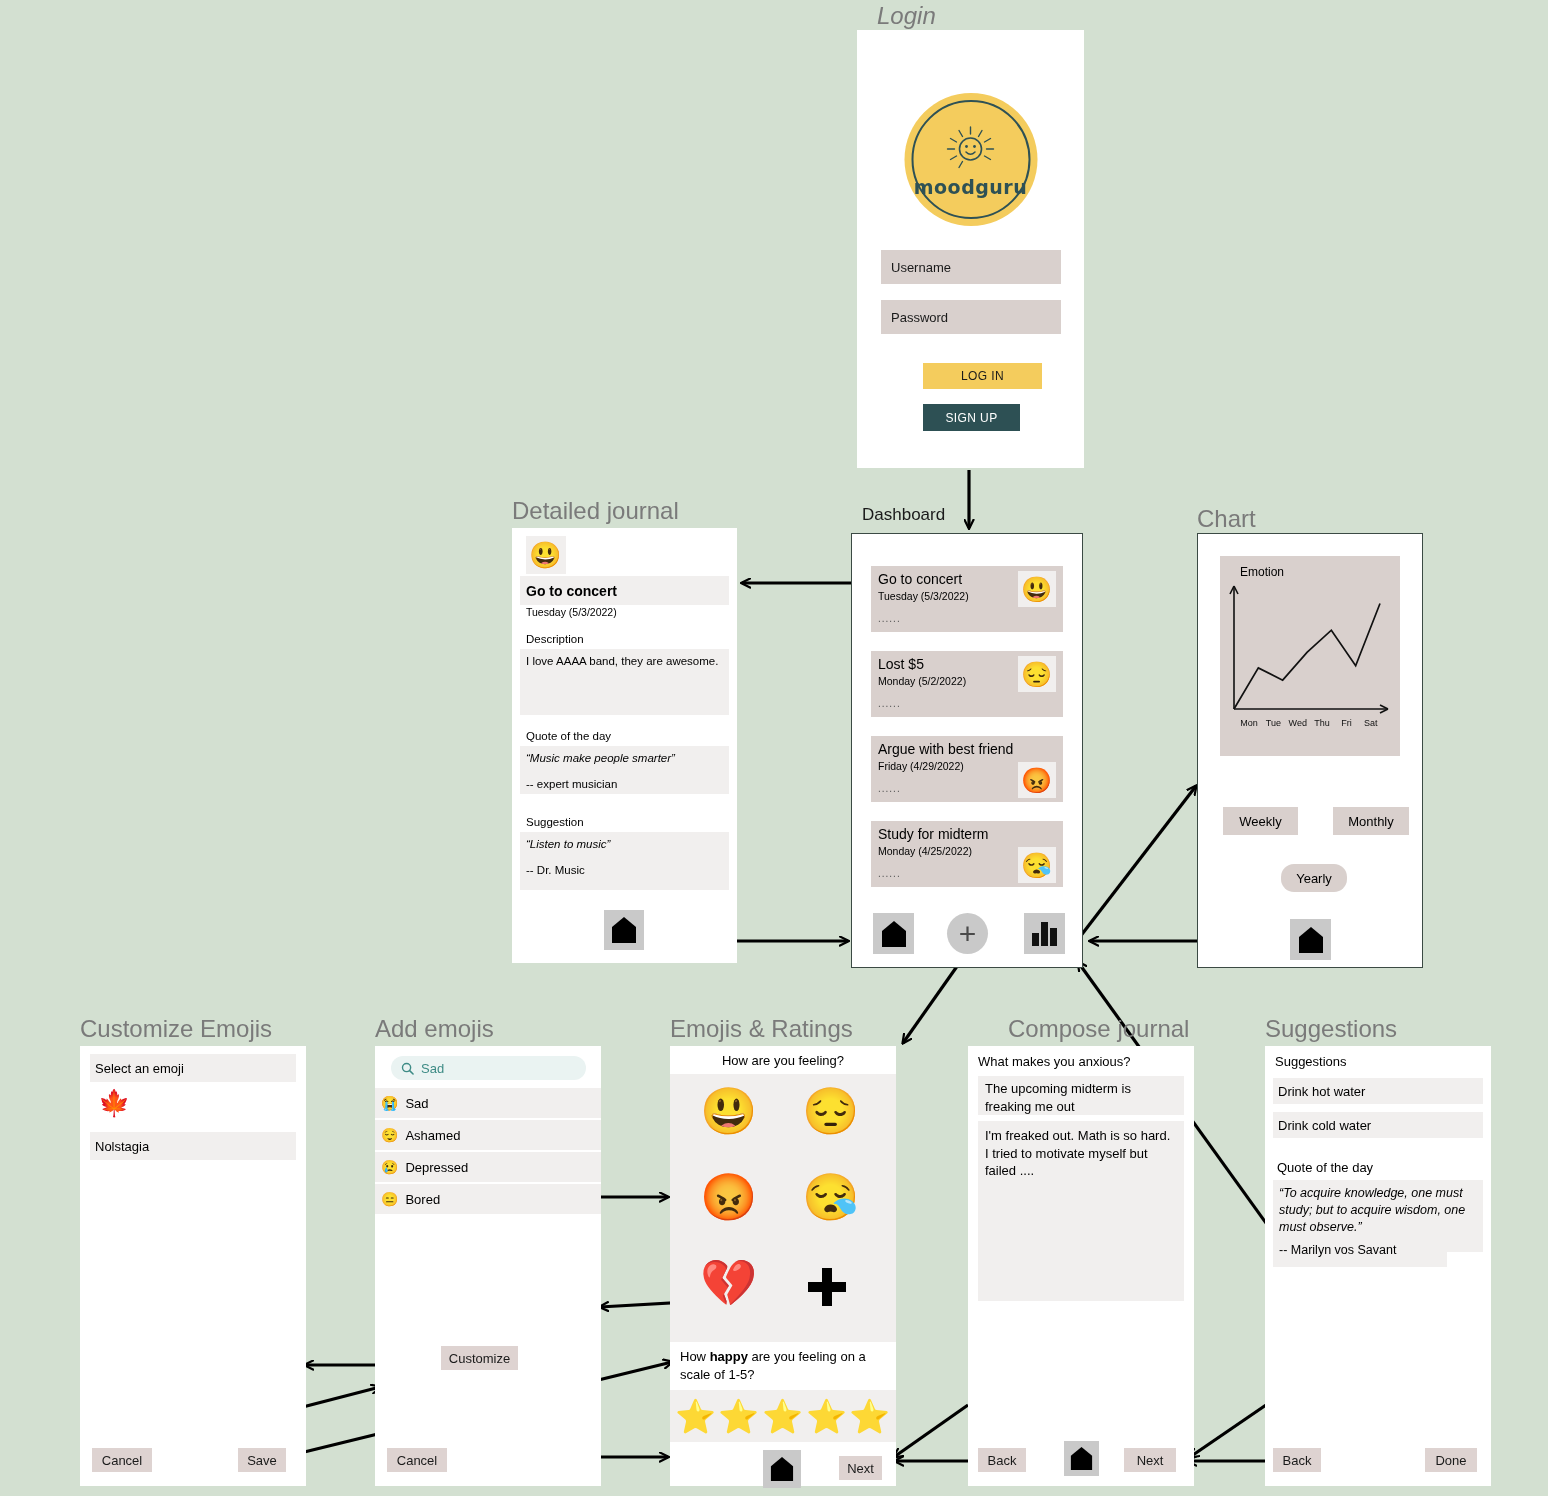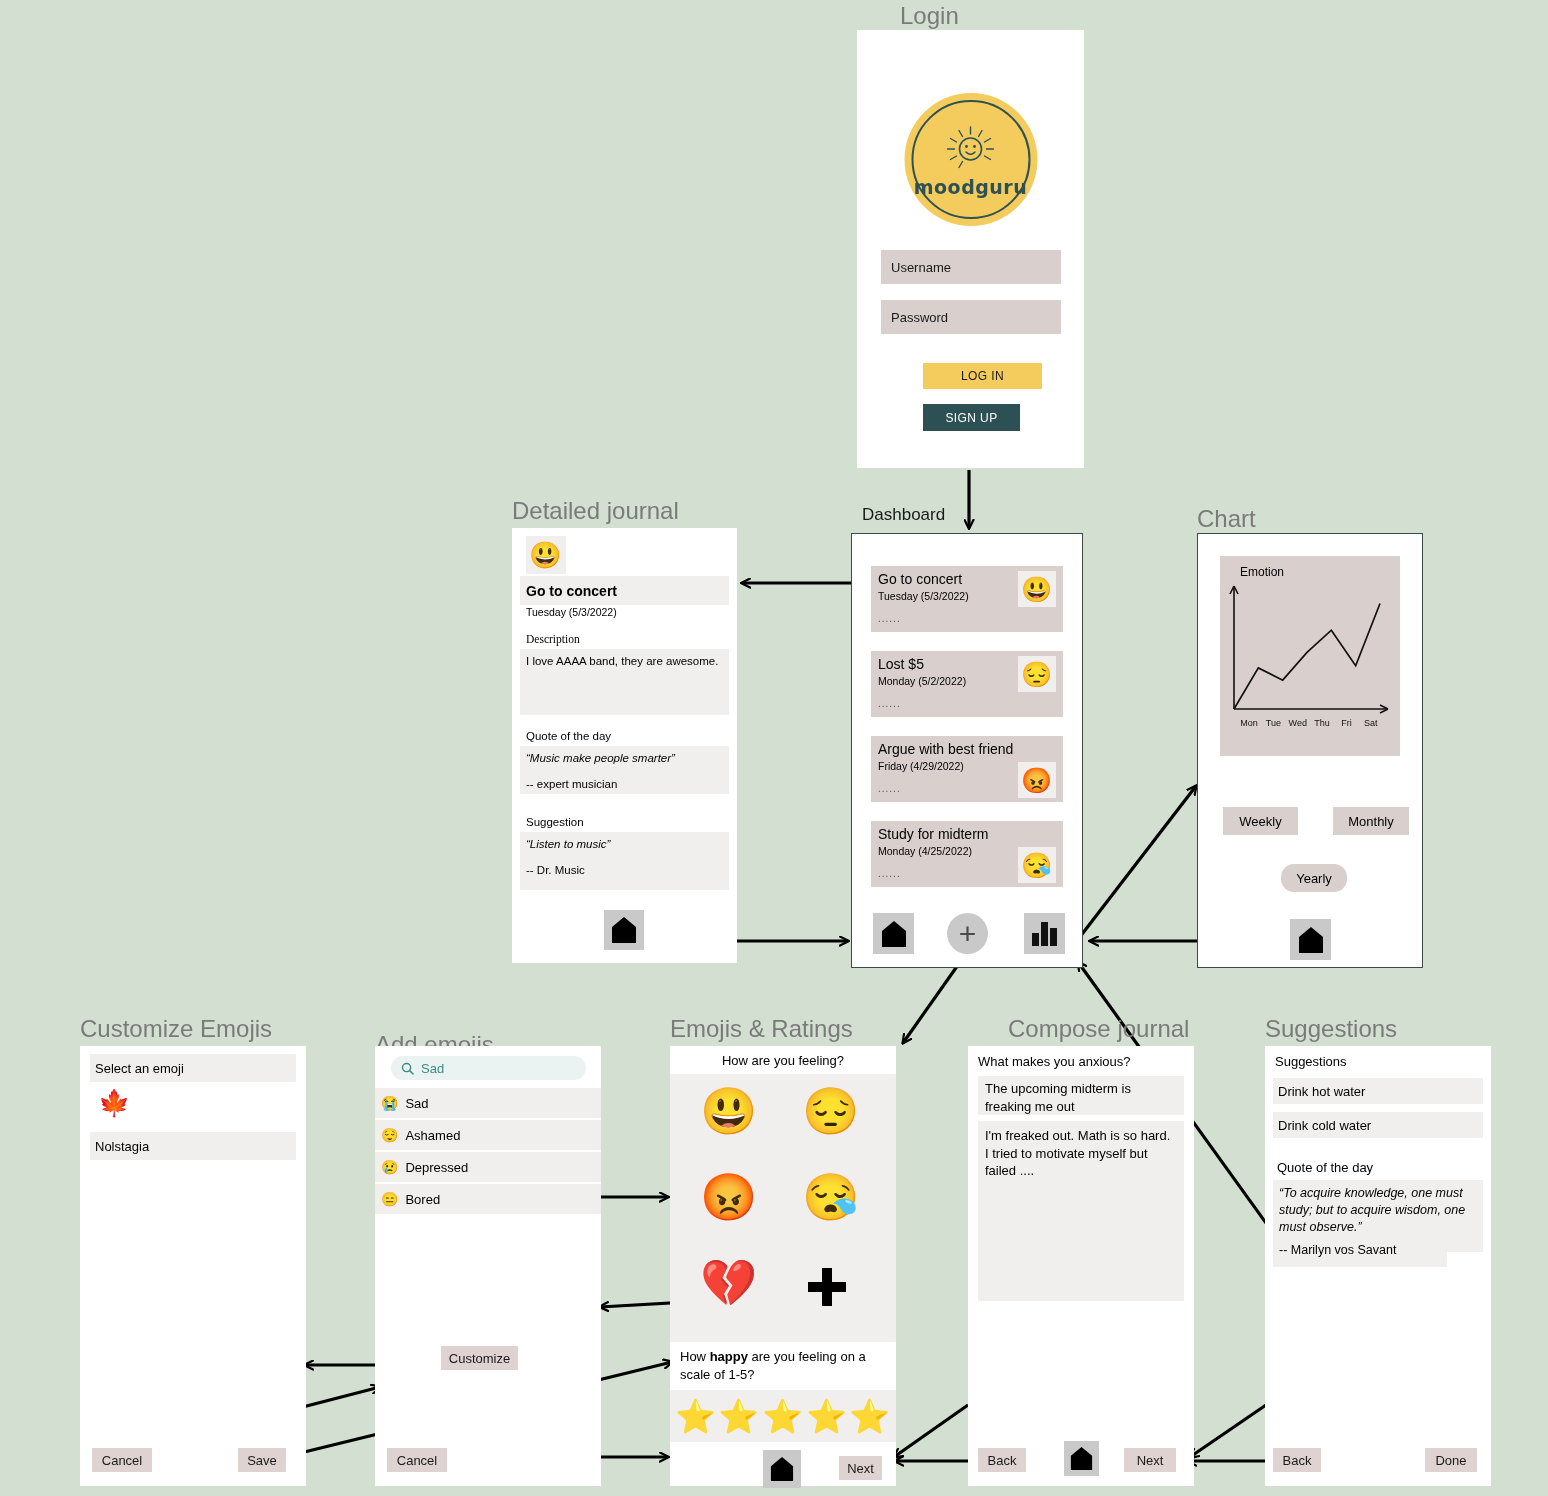--- a/index.html
+++ b/index.html
@@ -54,21 +54,21 @@
   #journal .jm-emoji { position:absolute; left: 14px; top: 8px; width: 40px; height: 38px;
                        background:#f1efee; display:flex; align-items:center; justify-content:center;
                        font-size: 26px; }
   #journal .jm-title { position:absolute; left: 8px; top: 48px; width: 209px; height: 29px;
                        background:#f1efee; display:flex; align-items:center; padding-left: 6px;
                        font-size: 14px; font-weight: bold; }
   #journal .jm-date  { position:absolute; left: 14px; top: 78px; font-size: 10.5px; }
   .jlabel { position:absolute; left: 14px; font-size: 11.5px; }
   .jbox   { position:absolute; left: 8px; width: 209px; background:#f1efee; padding: 5px 6px;
             font-size: 11.5px; line-height: 1.35; }
-  #j-desc-l { top: 105px; font-family: Liberation Serif, serif; }
+  #j-desc-l { top: 105px; }
   #j-desc-b { top: 121px; height: 66px; }
   #j-quote-l{ top: 202px; }
   #j-quote-b{ top: 218px; height: 48px; }
   #j-sugg-l { top: 288px; }
   #j-sugg-b { top: 304px; height: 58px; }
   .jq-italic { font-style: italic; }
   .home-btn { background:#c9c9c9; display:flex; align-items:center; justify-content:center; }
 
   
   #dashboard { left: 851px; top: 533px; width: 232px; height: 435px; }
@@ -210,21 +210,21 @@
       <path d="M978,1461 L895,1461"></path>
 
       <path d="M968,1405 L894,1457"></path>
 
       <path d="M1272,1461 L1188,1461"></path>
 
       <path d="M1266,1405 L1190,1457"></path>
     </g>
   </svg>
 
-  <div class="panel-title" style="left:900px; top:2px;">Login</div>
+  <div class="panel-title" style="left:877px; top:2px;font-style:italic;">Login</div>
   <div class="screen" id="login">
     <div class="logo-wrap">
       <div class="logo-circle">
         <div class="logo-ring"></div>
         <svg class="logo-sun" width="56" height="52" viewBox="0 0 56 52">
           <circle cx="28" cy="26" r="11" fill="none" stroke="#2e5155" stroke-width="1.6"></circle>
           <circle cx="24" cy="23.5" r="1.4" fill="#2e5155"></circle>
           <circle cx="32" cy="23.5" r="1.4" fill="#2e5155"></circle>
           <path d="M23.5,29 Q28,33.5 32.5,29" fill="none" stroke="#2e5155" stroke-width="1.5" stroke-linecap="round"></path>
           <g stroke="#2e5155" stroke-width="1.4" stroke-linecap="round">
@@ -355,21 +355,21 @@
 
   <div class="panel-title" style="left:80px; top:1015px;">Customize Emojis</div>
   <div class="screen" id="customize">
     <div class="ce-head">Select an emoji</div>
     <div class="ce-emoji">🍁</div>
     <div class="ce-name">Nolstagia</div>
     <div class="btn" id="ce-cancel">Cancel</div>
     <div class="btn" id="ce-save">Save</div>
   </div>
 
-  <div class="panel-title" style="left:375px; top:1015px;margin-top:16px;">Add emojis</div>
+  <div class="panel-title" style="left:375px; top:1015px;">Add emojis</div>
   <div class="screen" id="addemoji">
     <div class="search-field">
       <svg width="13" height="13" viewBox="0 0 14 14">
         <circle cx="6" cy="6" r="4.4" fill="none" stroke="#3d8b85" stroke-width="1.5"></circle>
         <line x1="9.3" y1="9.3" x2="13" y2="13" stroke="#3d8b85" stroke-width="1.6" stroke-linecap="round"></line>
       </svg>
       <span>Sad</span>
     </div>
     <div class="emoji-row" style="top:42px;">
       <span class="er-ico">😭</span>

